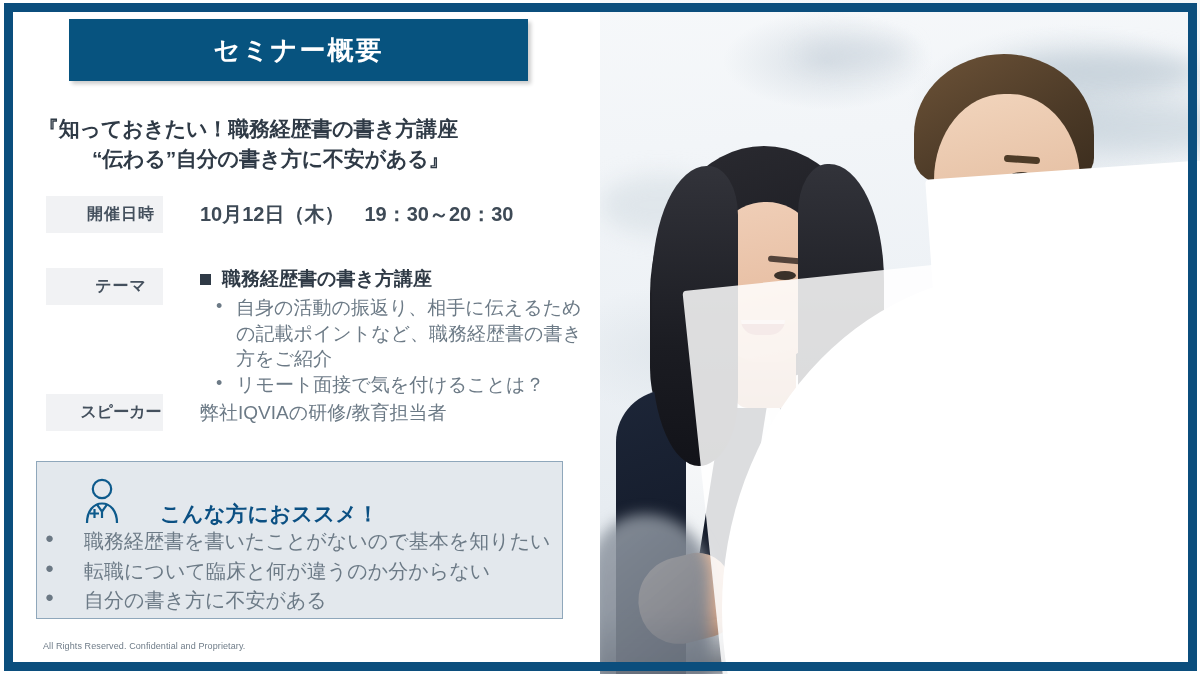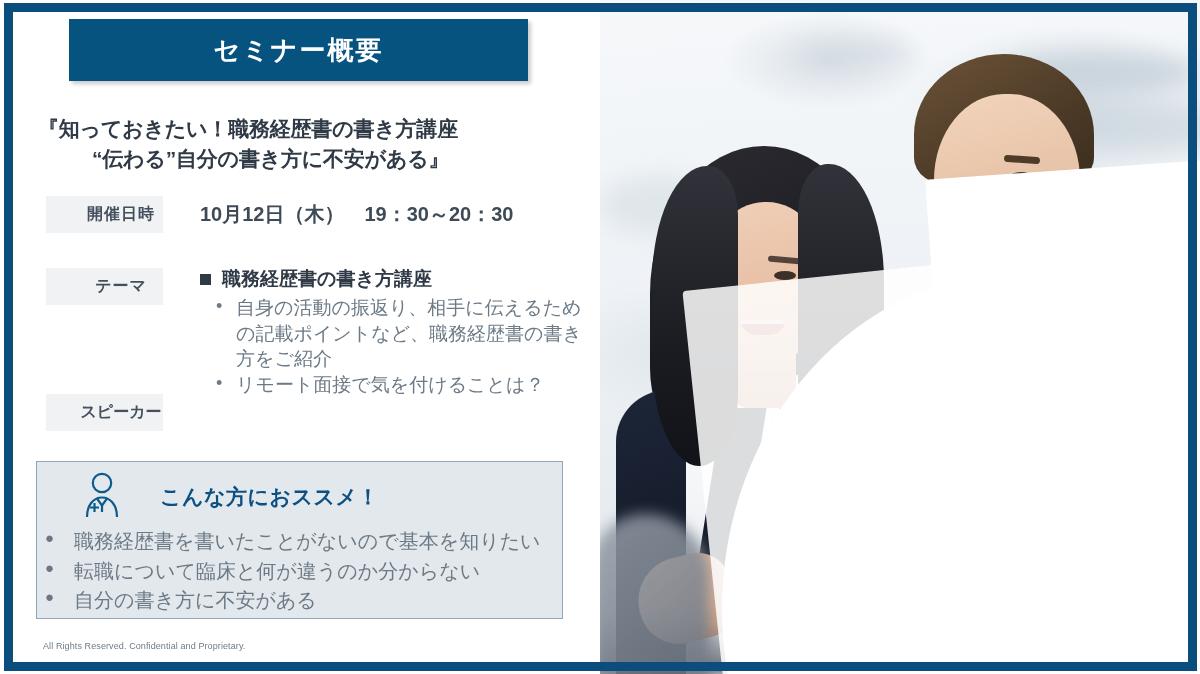--- a/index.html
+++ b/index.html
@@ -346,21 +346,21 @@
     width: 527px; height: 158px;
     background: #e3e8ed;
     border: 1px solid #8fa7bb;
     box-sizing: border-box;
   }
   .rec-head {
     position: absolute;
     left: 36px; top: 466px;
     width: 527px;
     display: flex;
-    align-items: center;
+    align-items: flex-end;
     height: 62px;
   }
   .rec-icon { width: 56px; margin-left: 44px; flex: none; }
   .rec-title {
     color: #0b5083;
     font-size: 21px;
     font-weight: bold;
     letter-spacing: 0.5px;
     margin-left: 24px;
   }
@@ -368,21 +368,21 @@
     position: absolute;
     left: 36px; top: 527px;
     width: 540px;
     margin: 0; padding: 0;
     list-style: none;
   }
   .rec-list li {
     color: #6c7a86;
     font-size: 20px;
     line-height: 1.48;
-    padding-left: 38px;
+    padding-left: 48px;
     position: relative;
   }
   .rec-list li::before {
     content: "\25CF";
     position: absolute;
     left: 9px; top: 0;
     color: #6b7884;
     font-size: 15px;
   }
 
@@ -477,20 +477,21 @@
         </div>
         <ul class="theme-sublist">
           <li>自身の活動の振返り、相手に伝えるための記載ポイントなど、職務経歴書の書き方をご紹介</li>
           <li>リモート面接で気を付けることは？</li>
         </ul>
       </div>
     </div>
 
     <div class="row row-speaker">
       <div class="chip">スピーカー</div>
+      <div class="row-value">弊社IQVIAの研修/教育担当者</div>
     </div>
 
     <div class="rec-box"></div>
 
     <div class="rec-head">
       <span class="rec-icon">
         <svg width="44" height="46" viewBox="0 0 44 46" fill="none" stroke="#0d5a8c" stroke-width="2.2">
           <circle cx="22" cy="11" r="9.2"></circle>
           <path d="M7 45 C7 33 13.5 25.5 22 25.5 C30.5 25.5 37 33 37 45"></path>
           <path d="M16.5 25.8 L22 33.5 L27.5 25.8"></path>

